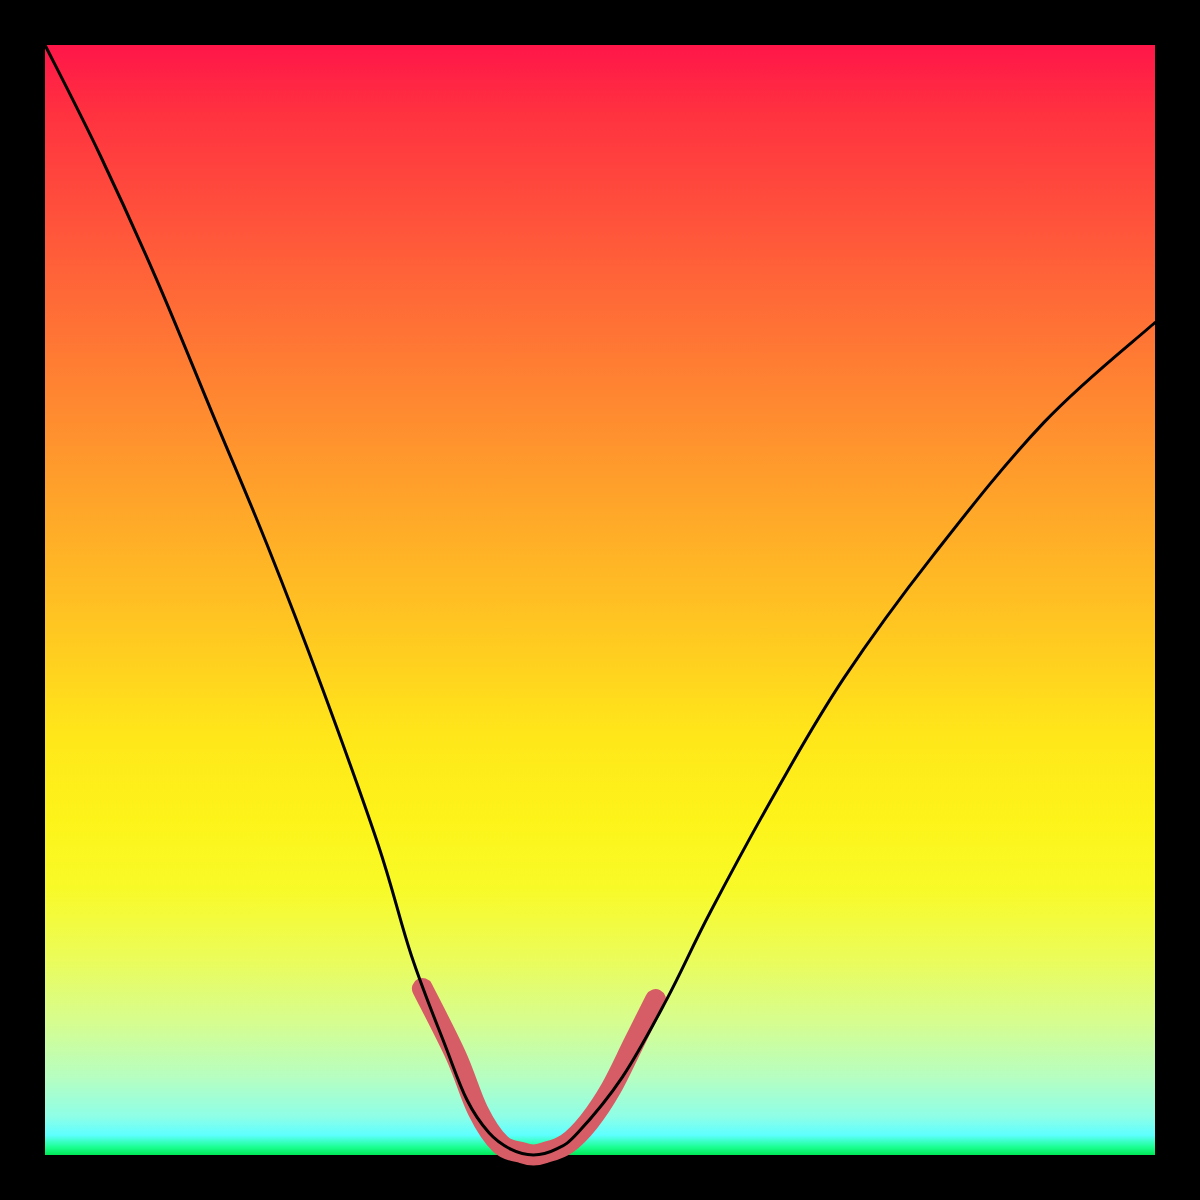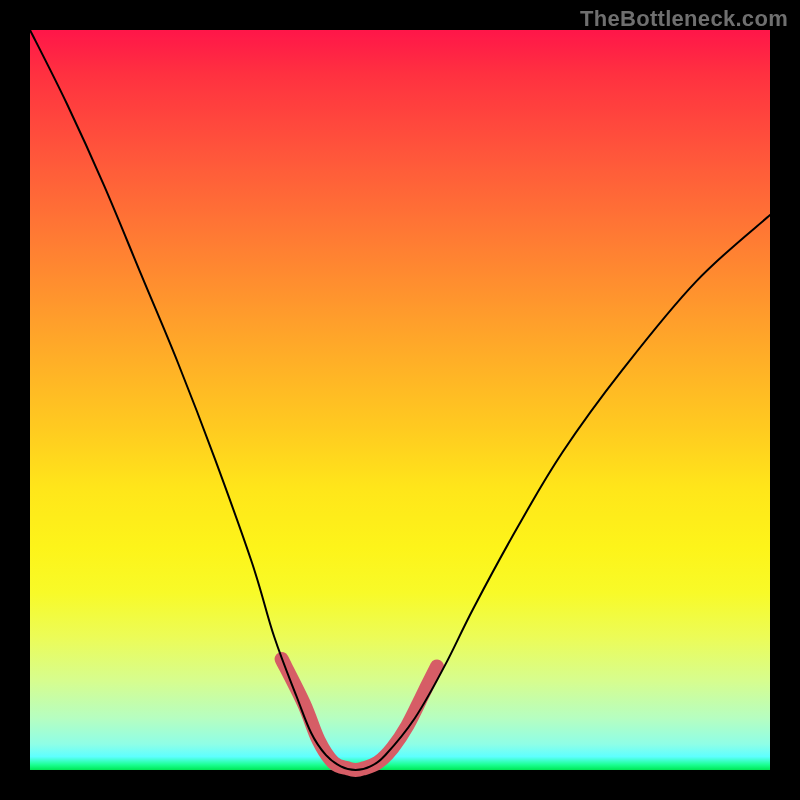--- a/index.html
+++ b/index.html
@@ -74,20 +74,19 @@
     stroke-linejoin: round;
   }
 </style>
 </head>
 <body>
 
 <div class="stage">
 
   <div class="gradient-panel"></div>
 
-  <div class="attribution">TheBottleneck.com</div>
 
   <svg class="overlay" viewBox="0 0 800 800">
     <path id="hl-path" class="curve-highlight" d="M 281.6 659.0 C 285.6 667.0, 297.1 688.7, 303.8 703.4 C 310.5 718.1, 313.3 729.7, 318.6 740.4 C 323.9 751.1, 328.1 757.5, 333.4 762.6 C 338.7 767.7, 344.2 767.2, 348.2 768.5 C 352.2 769.9, 352.9 770.0, 355.6 770.0 C 358.3 770.0, 359.0 769.9, 363.0 768.5 C 367.0 767.2, 372.5 766.3, 377.8 762.6 C 383.1 758.9, 387.3 754.5, 392.6 747.8 C 397.9 741.1, 402.1 734.9, 407.4 725.6 C 412.7 716.3, 416.9 706.7, 422.2 696.0 C 427.5 685.3, 434.3 671.7, 437.0 666.4"></path>
     <path id="main-path" class="curve-main" d="M 30.0 30.0 C 36.7 43.3, 53.7 76.0, 67.0 104.0 C 80.3 132.0, 90.7 154.8, 104.0 185.4 C 117.3 216.0, 127.7 242.2, 141.0 274.2 C 154.3 306.2, 164.7 329.7, 178.0 363.0 C 191.3 396.3, 201.7 423.2, 215.0 459.2 C 228.3 495.2, 241.3 530.8, 252.0 562.8 C 262.7 594.8, 266.2 612.8, 274.2 636.8 C 282.2 660.8, 289.7 678.7, 296.4 696.0 C 303.1 713.3, 305.9 722.3, 311.2 733.0 C 316.5 743.7, 320.7 749.2, 326.0 755.2 C 331.3 761.2, 335.5 763.6, 340.8 766.3 C 346.1 769.0, 350.3 770.0, 355.6 770.0 C 360.9 770.0, 365.1 769.0, 370.4 766.3 C 375.7 763.6, 377.2 763.9, 385.2 755.2 C 393.2 746.5, 404.1 734.2, 414.8 718.2 C 425.5 702.2, 433.7 686.4, 444.4 666.4 C 455.1 646.4, 460.7 632.5, 474.0 607.2 C 487.3 581.9, 502.4 553.8, 518.4 525.8 C 534.4 497.8, 544.2 479.8, 562.8 451.8 C 581.4 423.8, 598.0 401.0, 622.0 370.4 C 646.0 339.8, 669.4 309.6, 696.0 281.6 C 722.6 253.6, 756.7 227.0, 770.0 215.0"></path>
   </svg>
 
 </div>
 
 </body></html>

